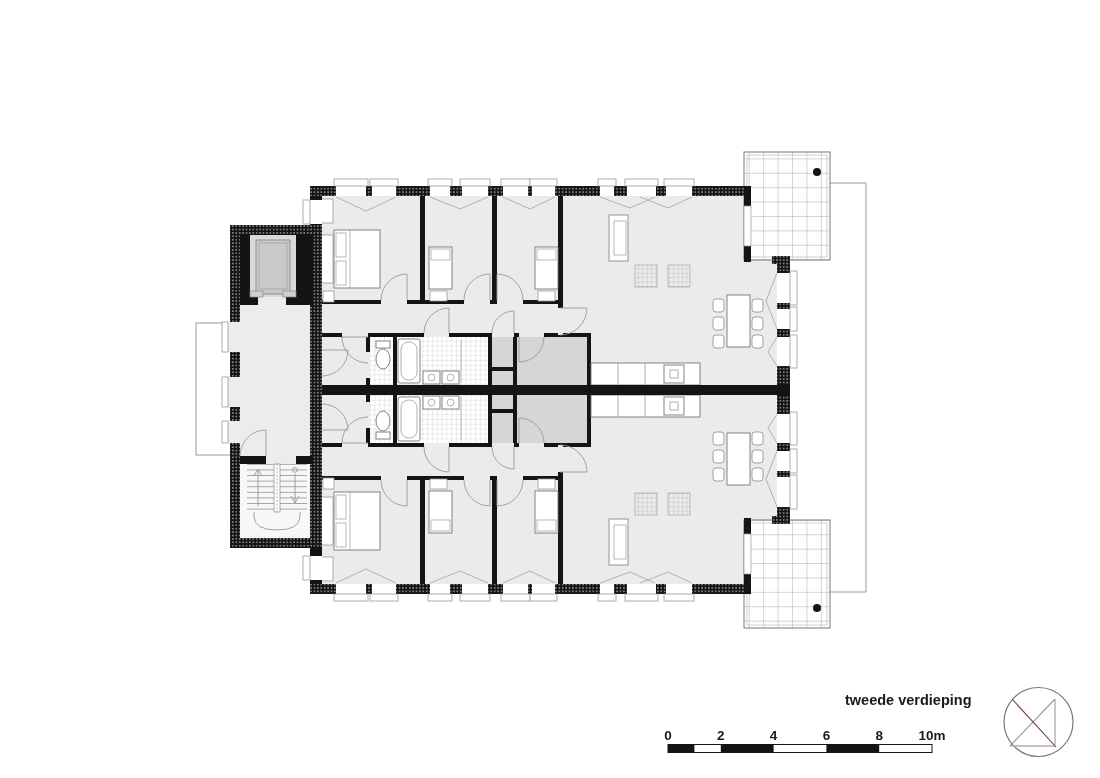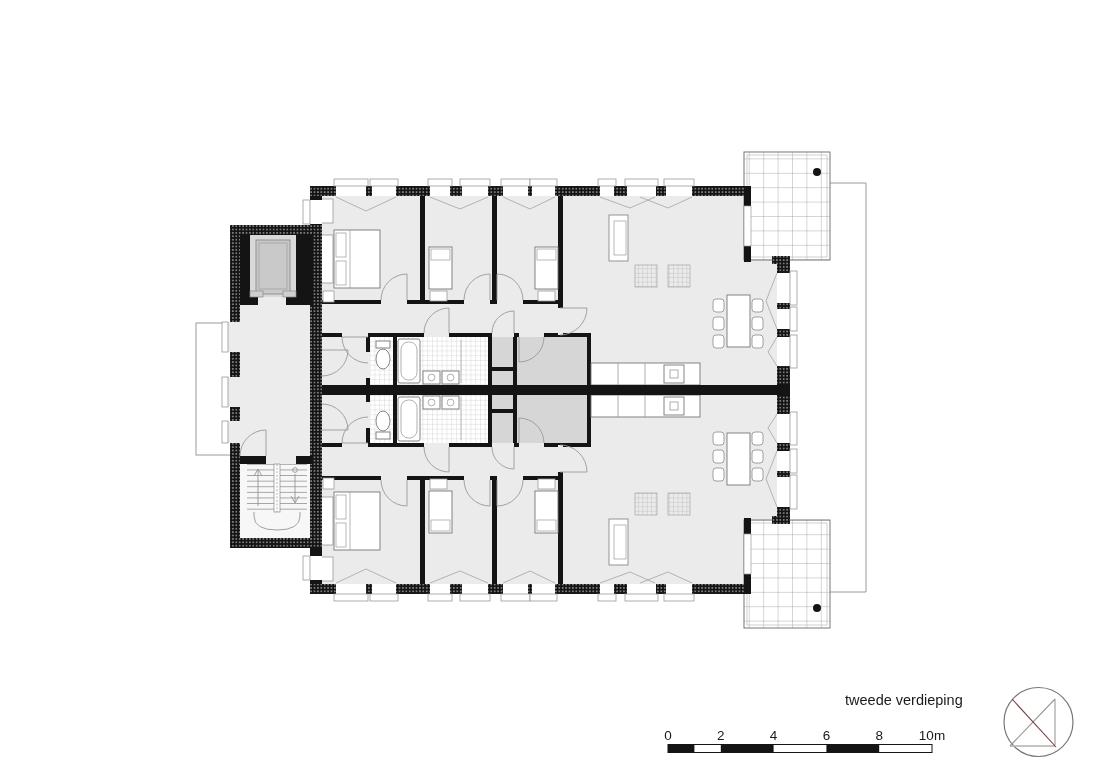--- a/index.html
+++ b/index.html
@@ -1,17 +1,17 @@
 <!DOCTYPE html>
 <html><head>
 <meta charset="utf-8">
 <style>
   html,body{margin:0;padding:0;background:#fff;}
   .canvas{position:relative;width:1100px;height:778px;background:#ffffff;overflow:hidden;
-          font-family:"Liberation Sans",sans-serif;}
+          font-family:"Liberation Sans",sans-serif;font-weight:bold;}
   svg{display:block;}
   text{font-family:"Liberation Sans",sans-serif;fill:#1a1a1a;}
   .caption{font-size:14.5px;}
   .tick{font-size:13.5px;}
 </style>
 </head>
 <body>
 
 <div class="canvas">
 <svg width="1100" height="778" viewBox="0 0 1100 778">

